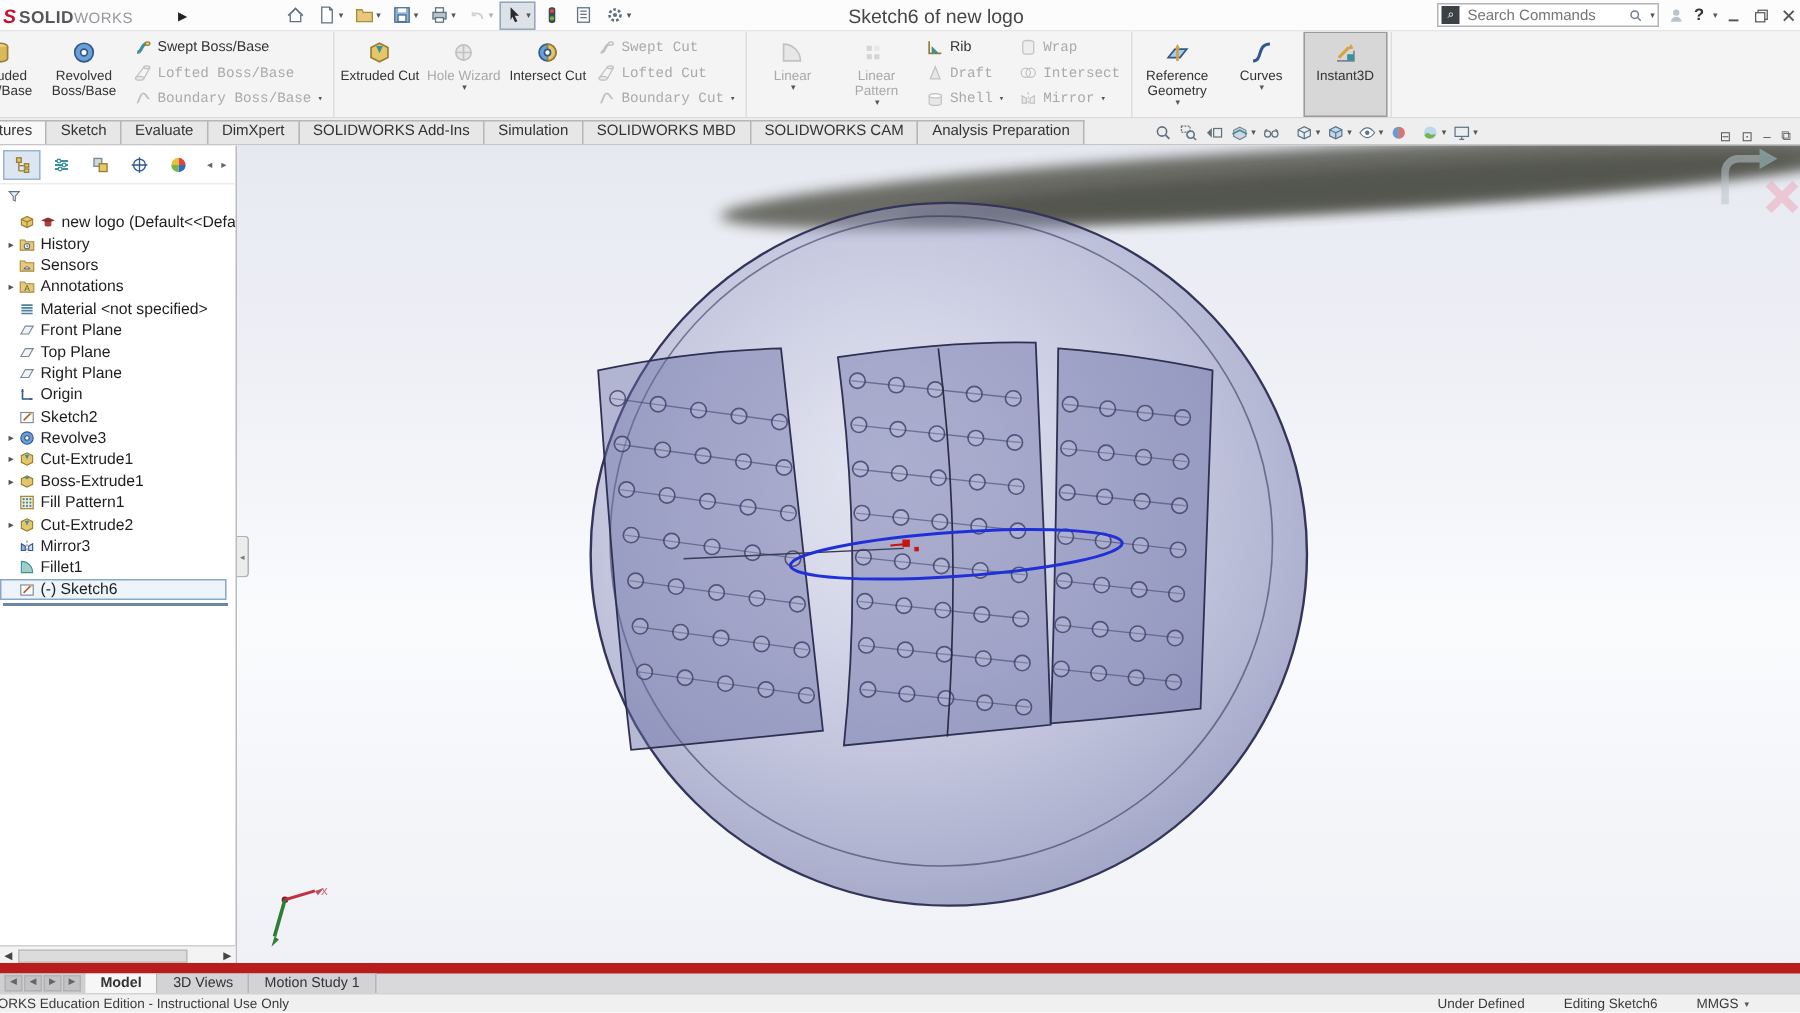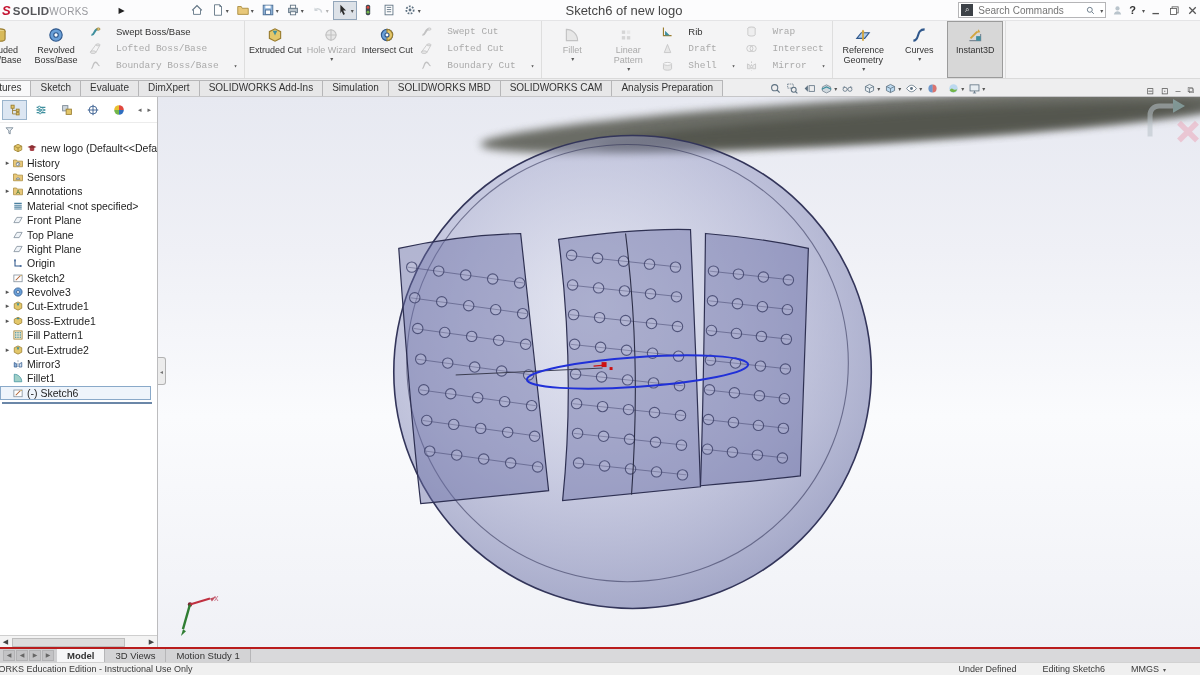--- a/index.html
+++ b/index.html
@@ -41,21 +41,21 @@
   .rgroup{display:flex;align-items:stretch;padding:0 2px;border-right:1px solid #dedede;}
   .rbtn{display:flex;flex-direction:column;align-items:center;width:54px;padding:4px 0 0;
         font-size:9px;line-height:1.12;text-align:center;color:#333;border:1px solid transparent;}
   .rbtn .icn{width:18px;height:18px;margin-bottom:1px;flex:none;}
   .rbtn.disabled{color:#a9a9a9;}
   .rbtn.disabled .icn,.sbtn.disabled .icn{filter:grayscale(1) opacity(.45);}
   .rbtn.pressed{background:#d7d7d7;border-color:#9b9b9b;}
   .rbtn.clipped{margin-left:-30px;}
   .rbtn .caret{margin-top:1px;}
   .rstack{display:flex;flex-direction:column;padding:2px 2px 0;}
-  .sbtn{display:flex;align-items:center;gap:14px;height:17px;padding:0 3px;font-size:9.5px;color:#333;white-space:nowrap;}
+  .sbtn{display:flex;align-items:center;gap:3px;height:17px;padding:0 3px;font-size:9.5px;color:#333;white-space:nowrap;}
   .sbtn .icn{width:13px;height:13px;flex:none;}
   .sbtn.disabled{color:#aaa;font-family:Liberation Mono, monospace;}
 
   
   .tabrow{height:17px;flex:none;background:#eeeeef;border-bottom:1px solid #c6c6c8;
           display:flex;align-items:flex-end;font-size:10px;color:#333;overflow:hidden;}
   .ctabs{display:flex;height:16px;margin-left:-28px;}
   .ctab{padding:1px 9px 0;border:1px solid #b6b6b8;border-bottom:none;background:#e7e7e8;
         margin-right:-1px;white-space:nowrap;}
   .ctab.active{background:#f8f8f9;}
@@ -93,21 +93,21 @@
 
   .viewport{flex:1;position:relative;min-width:0;
      background:linear-gradient(180deg,#e7e9f1 0%,#eff0f6 28%,#fafbfd 58%,#f0f1f6 100%);}
   .viewport svg.scene{position:absolute;inset:0;width:100%;height:100%;}
   .split-handle{position:absolute;left:0;top:260px;width:7px;height:26px;background:#ececec;
      border:1px solid #b2b2b2;border-left:none;border-radius:0 3px 3px 0;display:flex;
      align-items:center;justify-content:center;font-size:6px;color:#777;z-index:3;}
 
   
   .doctabs{height:13px;flex:none;background:#d9d9db;display:flex;align-items:stretch;
-           font-size:9.5px;color:#333;border-top:2px solid #b91c1c;}
+           font-size:9.5px;color:#333;border-top:7px solid #b91c1c;}
   .dnav{display:flex;align-items:center;gap:1px;padding:0 3px;background:#cfcfd1;}
   .dnav span{width:10px;height:9px;line-height:9px;text-align:center;font-size:6px;color:#666;
              background:#c3c3c5;border:1px solid #b2b2b4;}
   .dtab{display:flex;align-items:center;padding:0 10px;border-right:1px solid #b6b6b8;background:#d3d3d5;}
   .dtab.active{background:#f6f6f7;font-weight:bold;}
 
   
   .statusbar{height:12px;flex:none;background:#f0f0f0;border-top:1px solid #d2d2d2;display:flex;
              align-items:center;font-size:9px;color:#3a3a3a;overflow:hidden;}
   .sb-left{margin-left:-37px;white-space:nowrap;}
@@ -370,21 +370,21 @@
           </div>
         </div>
       </div>
       <div class="rgroup">
         <div class="rbtn disabled">
           <span class="icn">
             <svg viewBox="0 0 16 16">
               <path d="M13 13H3V3c5.5 0 10 4.5 10 10z" fill="#cfd8de" stroke="#7a8794"></path>
             </svg>
           </span>
-          <div>Fillet</div>
+          <div>Linear</div>
           <div class="caret">▾</div>
         </div>
         <div class="rbtn disabled">
           <span class="icn">
             <svg viewBox="0 0 16 16">
               <rect x="2.5" y="9" width="3" height="3" fill="#8fb3d9"></rect>
               <rect x="7" y="9" width="3" height="3" fill="#8fb3d9"></rect>
               <rect x="2.5" y="4" width="3" height="3" fill="#8fb3d9"></rect>
               <rect x="7" y="4" width="3" height="3" fill="#cfd8de"></rect>
             </svg>

